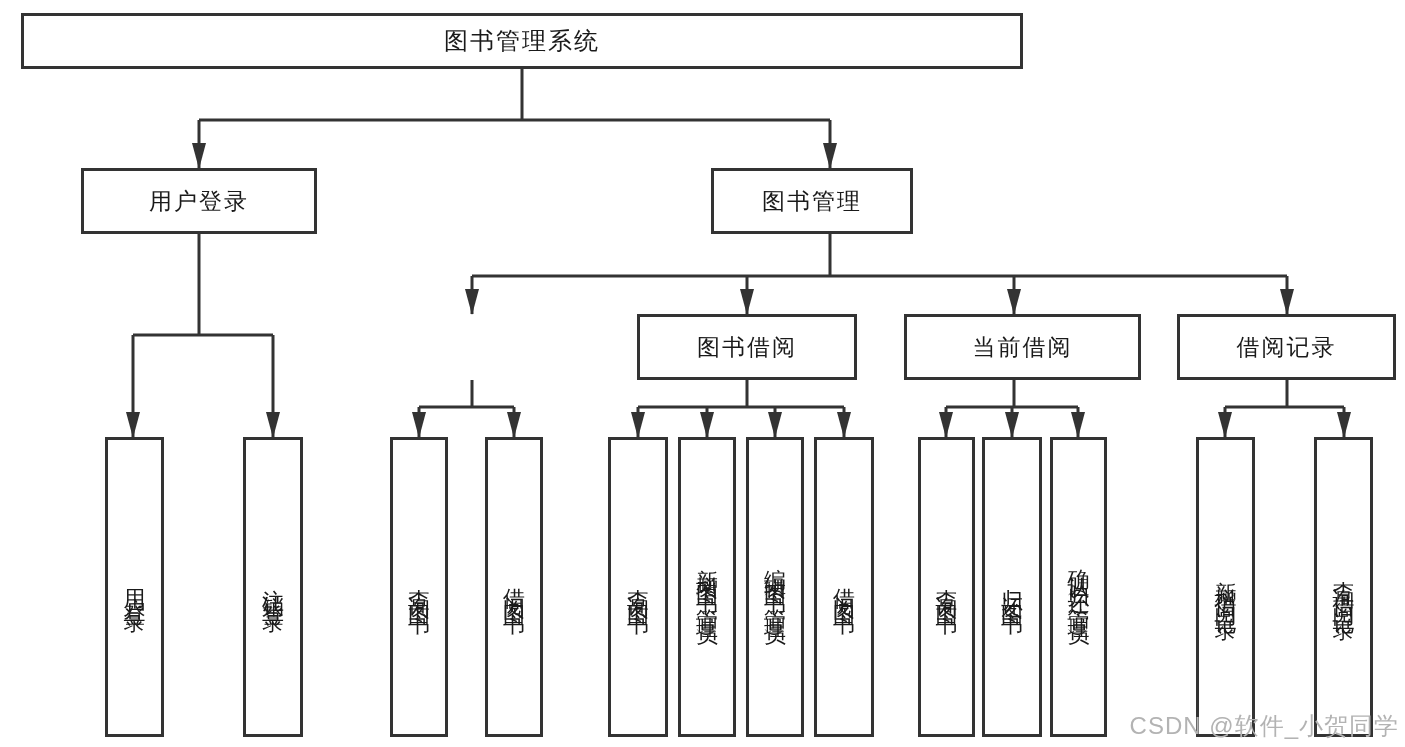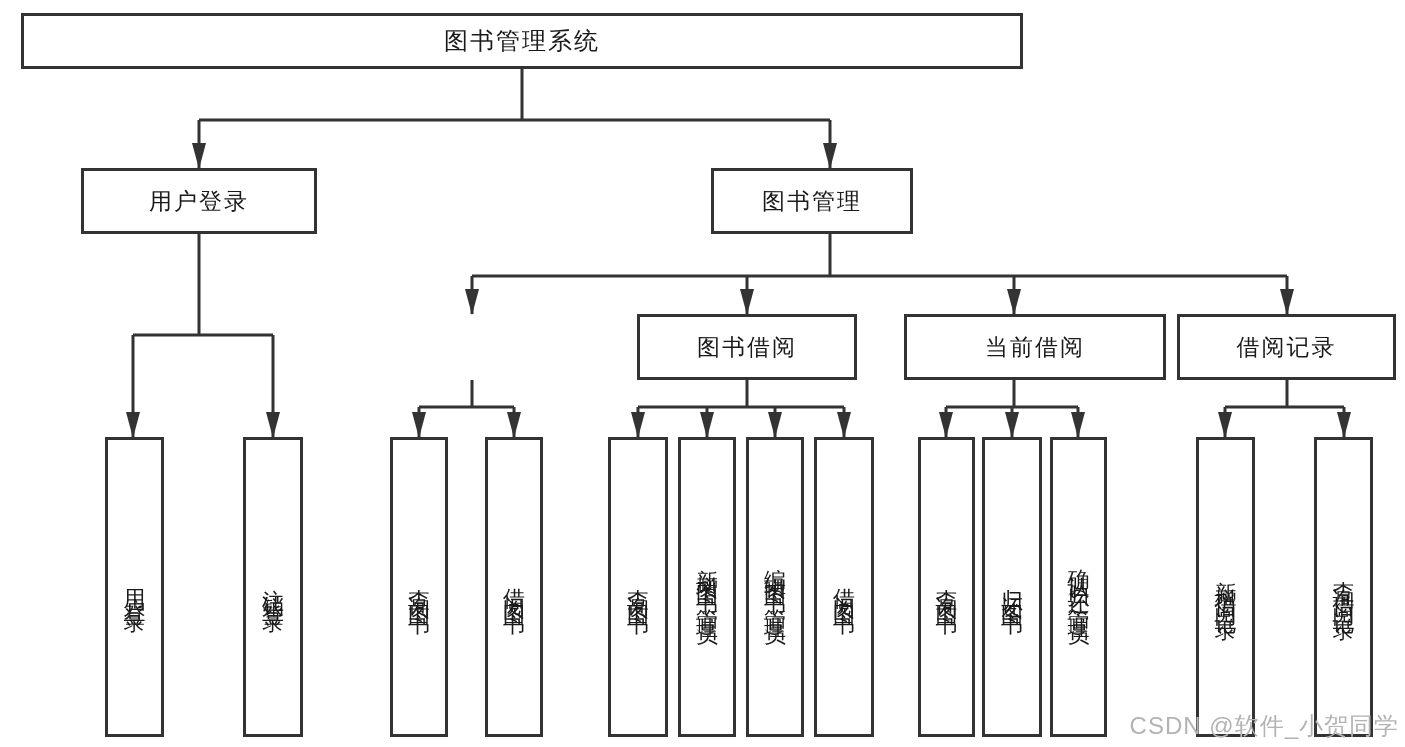--- a/index.html
+++ b/index.html
@@ -102,21 +102,21 @@
   <div class="box hbox" style="left:81px; top:168px; width:236px; height:66px;">
     <span>用户登录</span>
   </div>
   <div class="box hbox" style="left:711px; top:168px; width:202px; height:66px;">
     <span>图书管理</span>
   </div>
 
   <div class="box hbox" style="left:637px; top:314px; width:220px; height:66px;">
     <span>图书借阅</span>
   </div>
-  <div class="box hbox" style="left:904px; top:314px; width:262px; height:66px;">
+  <div class="box hbox" style="left:904px; top:314px; width:237px; height:66px;">
     <span>当前借阅</span>
   </div>
   <div class="box hbox" style="left:1177px; top:314px; width:219px; height:66px;">
     <span>借阅记录</span>
   </div>
 
   <div class="box vbox" style="left:105px; top:437px; width:59px; height:300px;">
     <span>用户登录</span>
   </div>
   <div class="box vbox" style="left:243px; top:437px; width:60px; height:300px;">

